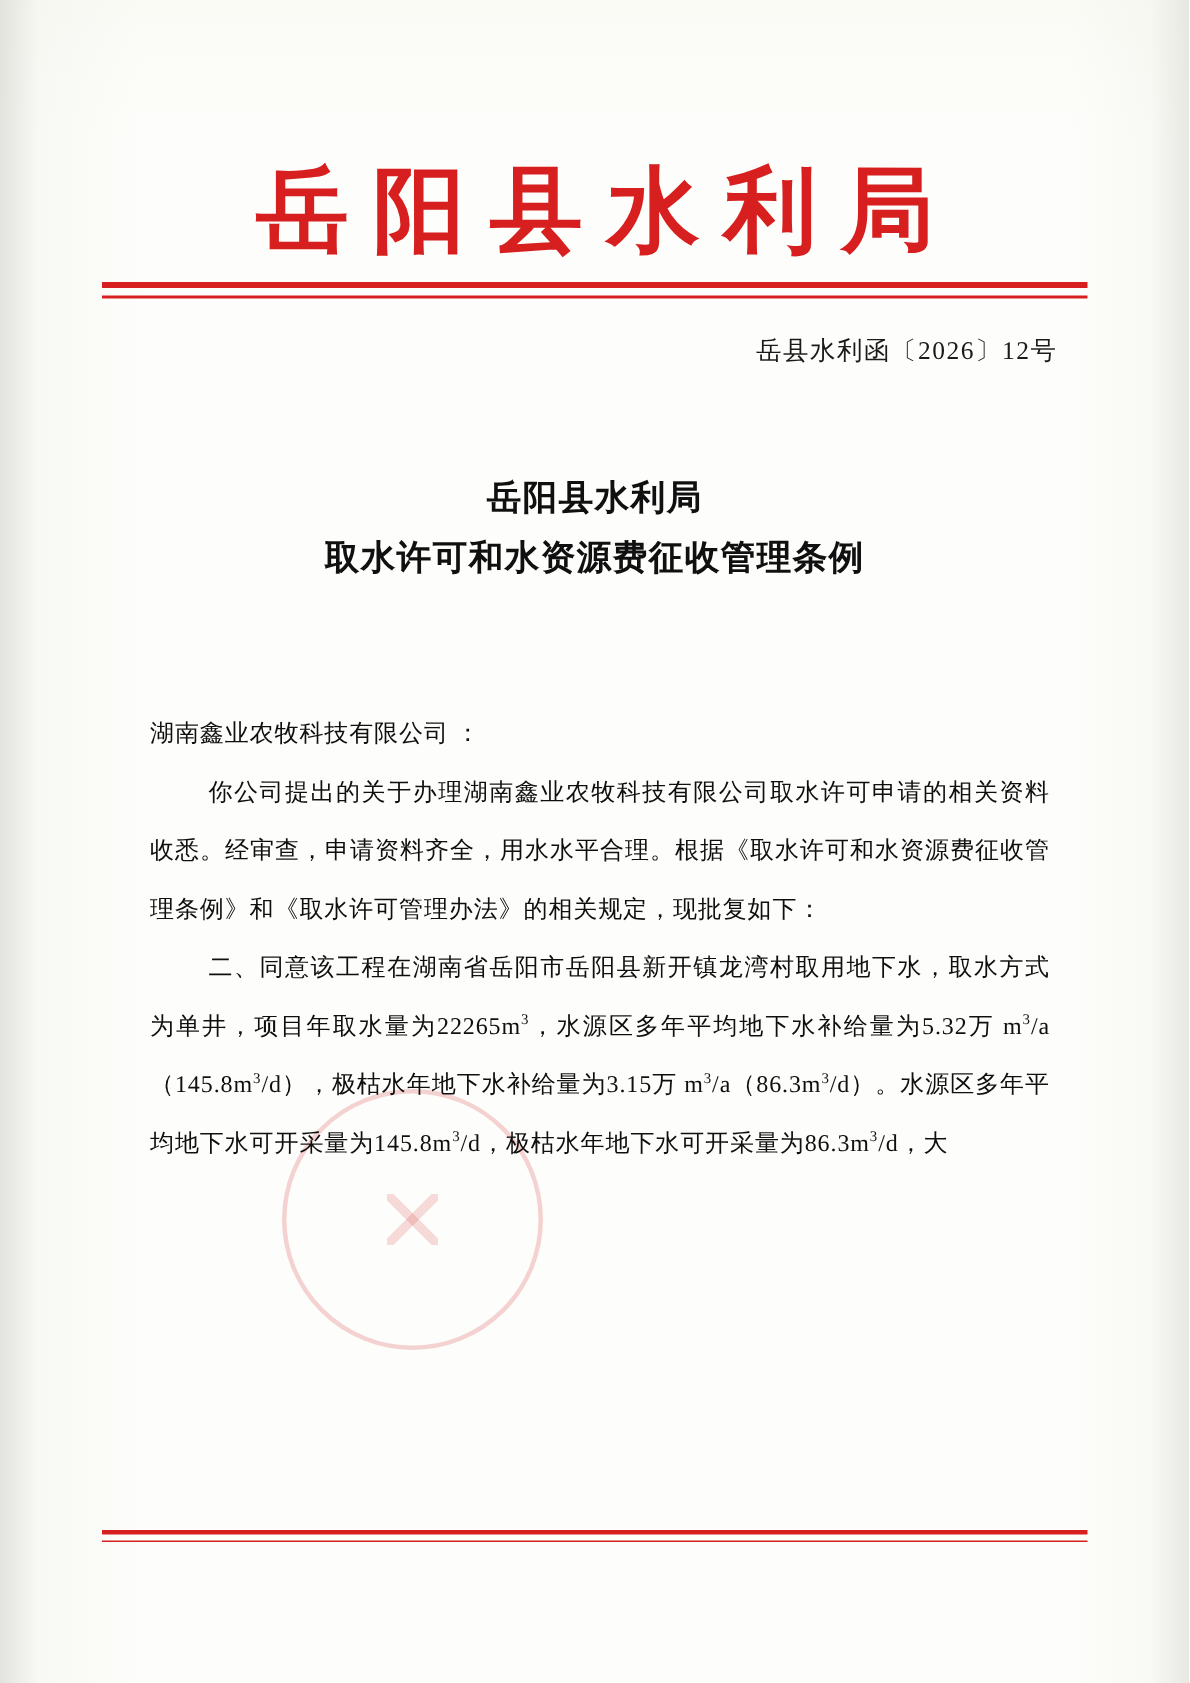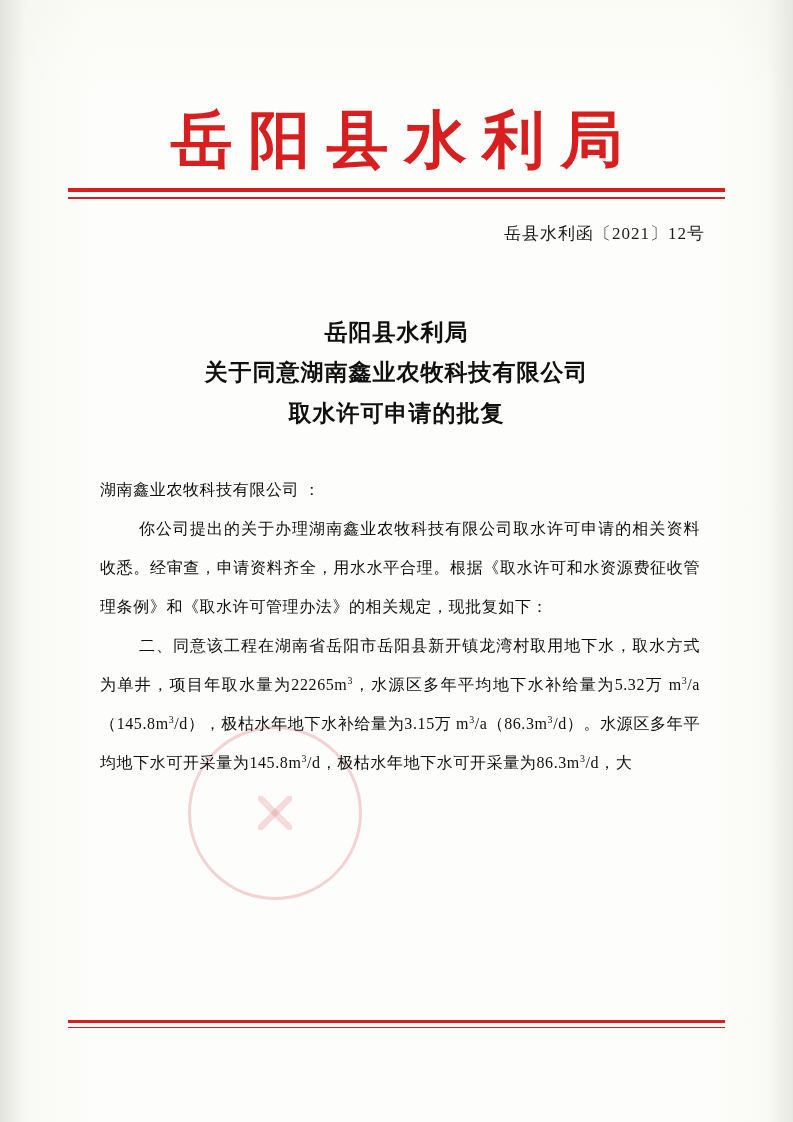--- a/index.html
+++ b/index.html
@@ -170,26 +170,25 @@
 
 <div class="page">
 
   <div class="paper-tint"></div>
 
   <div class="header-title">岳阳县水利局</div>
 
   <div class="header-rule thick"></div>
   <div class="header-rule thin"></div>
 
-  <div class="doc-number">岳县水利函〔2021〕12号</div>
+  <div class="doc-number">岳县水利函〔2026〕12号</div>
 
   <div class="title-block">
     <div>岳阳县水利局</div>
-    <div>关于同意湖南鑫业农牧科技有限公司</div>
-    <div>取水许可申请的批复</div>
+    <div>取水许可和水资源费征收管理条例</div>
   </div>
 
   <div class="seal"></div>
 
   <div class="body-block">
     <p>湖南鑫业农牧科技有限公司 ：</p>
     <p class="indent">
       你公司提出的关于办理湖南鑫业农牧科技有限公司取水许可申请的相关资料收悉。经审查，申请资料齐全，用水水平合理。根据《取水许可和水资源费征收管理条例》和《取水许可管理办法》的相关规定，现批复如下：
     </p>
     <p class="indent">

